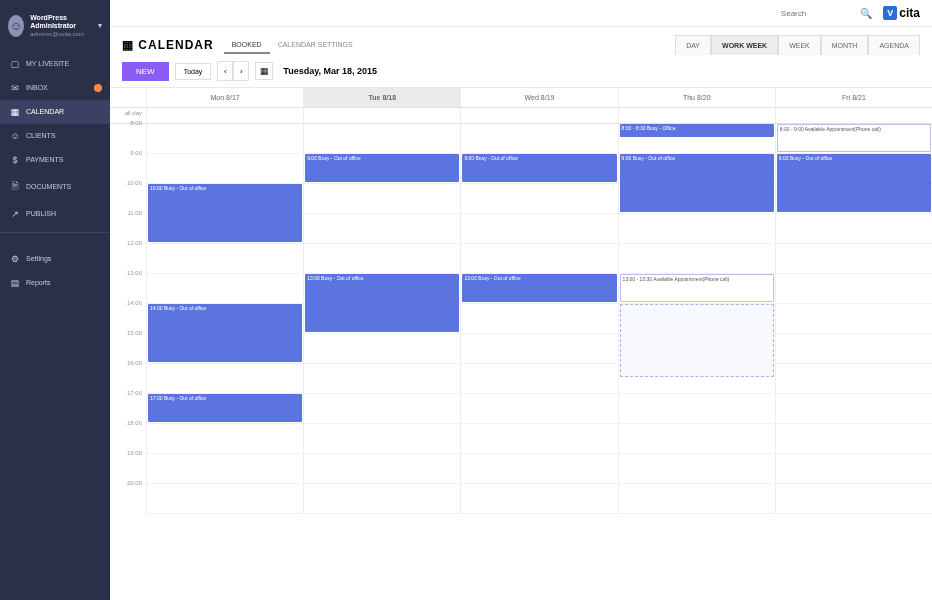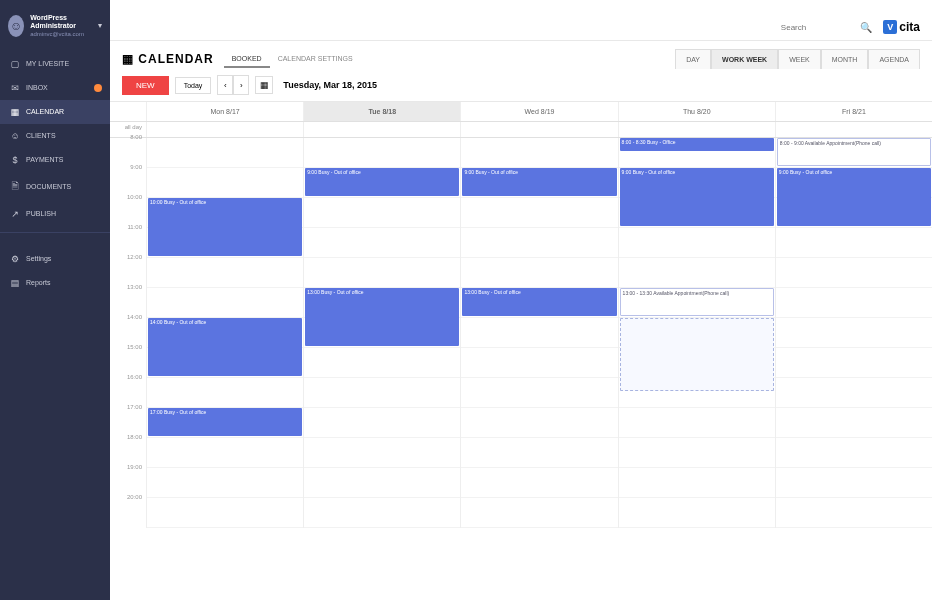--- a/index.html
+++ b/index.html
@@ -11,35 +11,35 @@
 .profile-text { display: flex; flex-direction: column; font-size: 7px; line-height: 1.2; overflow: hidden; }
 .profile-text .name { font-weight: bold; color: #fff; font-size: 7px; }
 .profile-text .email { color: #8a92b8; font-size: 6px; }
 .profile .chev { margin-left: auto; font-size: 8px; }
 .nav { margin-top: 8px; }
 .nav-item { display: flex; align-items: center; gap: 6px; padding: 7px 10px; font-size: 7px; cursor: pointer; position: relative; }
 .nav-item.active { background: #3a4163; color: #fff; }
 .nav-item .ico { width: 10px; text-align: center; font-size: 9px; }
 .nav-item .badge { position: absolute; right: 8px; width: 8px; height: 8px; background: #ff8a3d; border-radius: 50%; }
 .nav-divider { height: 1px; background: #3a4163; margin: 6px 0; }
-.main { flex: 1; display: flex; flex-direction: column; margin-top: 14px; }
+.main { flex: 1; display: flex; flex-direction: column; }
 .topbar { display: flex; align-items: center; justify-content: flex-end; padding: 6px 12px; border-bottom: 1px solid #e8e8e8; gap: 10px; }
 .search { font-size: 8px; color: #bbb; border: none; outline: none; width: 70px; }
 .search-ico { font-size: 10px; color: #999; }
 .logo { display: flex; align-items: center; gap: 2px; font-size: 12px; font-weight: bold; }
 .logo .sq { width: 14px; height: 14px; background: #2b6fd6; color: #fff; display: flex; align-items: center; justify-content: center; font-size: 9px; border-radius: 2px; }
 .header { display: flex; align-items: center; padding: 8px 12px 0 12px; gap: 10px; }
 .page-title { font-size: 12px; font-weight: bold; letter-spacing: 1px; display: flex; align-items: center; gap: 4px; }
 .tab-lite { font-size: 7px; padding: 4px 8px; color: #888; border-bottom: 2px solid transparent; cursor: pointer; }
 .tab-lite:first-of-type { border-bottom-color: #888; color: #333; }
 .view-tabs { margin-left: auto; display: flex; }
 .view-tab { font-size: 7px; padding: 6px 10px; border: 1px solid #ddd; border-bottom: none; background: #f9f9f9; cursor: pointer; color: #666; }
 .view-tab.active { background: #ededed; font-weight: bold; color: #333; }
 .toolbar { display: flex; align-items: center; padding: 6px 12px; gap: 6px; border-bottom: 1px solid #e8e8e8; }
-.btn-new { background: #ef4444; color: #fff; font-size: 8px; padding: 5px 14px; border: none; cursor: pointer; }
+.btn-new { background: #8b5cf6; color: #fff; font-size: 8px; padding: 5px 14px; border: none; cursor: pointer; }
 .btn-today { font-size: 7px; padding: 4px 8px; border: 1px solid #ddd; background: #fff; cursor: pointer; }
 .nav-arrows { display: flex; }
 .nav-arrow { width: 16px; height: 20px; border: 1px solid #ddd; background: #fff; display: flex; align-items: center; justify-content: center; font-size: 8px; cursor: pointer; }
 .cal-ico { width: 18px; height: 18px; border: 1px solid #ddd; display: flex; align-items: center; justify-content: center; font-size: 9px; cursor: pointer; }
 .date-label { font-size: 9px; font-weight: bold; margin-left: 4px; }
 .calendar { flex: 1; overflow: auto; position: relative; }
 .day-header-row { display: flex; border-bottom: 1px solid #e0e0e0; }
 .time-gutter { width: 36px; font-size: 6px; color: #999; text-align: right; padding-right: 4px; }
 .day-header { flex: 1; text-align: center; font-size: 7px; padding: 6px 2px; border-left: 1px solid #eee; color: #666; }
 .day-header.active { background: #eaeaea; font-weight: bold; }

